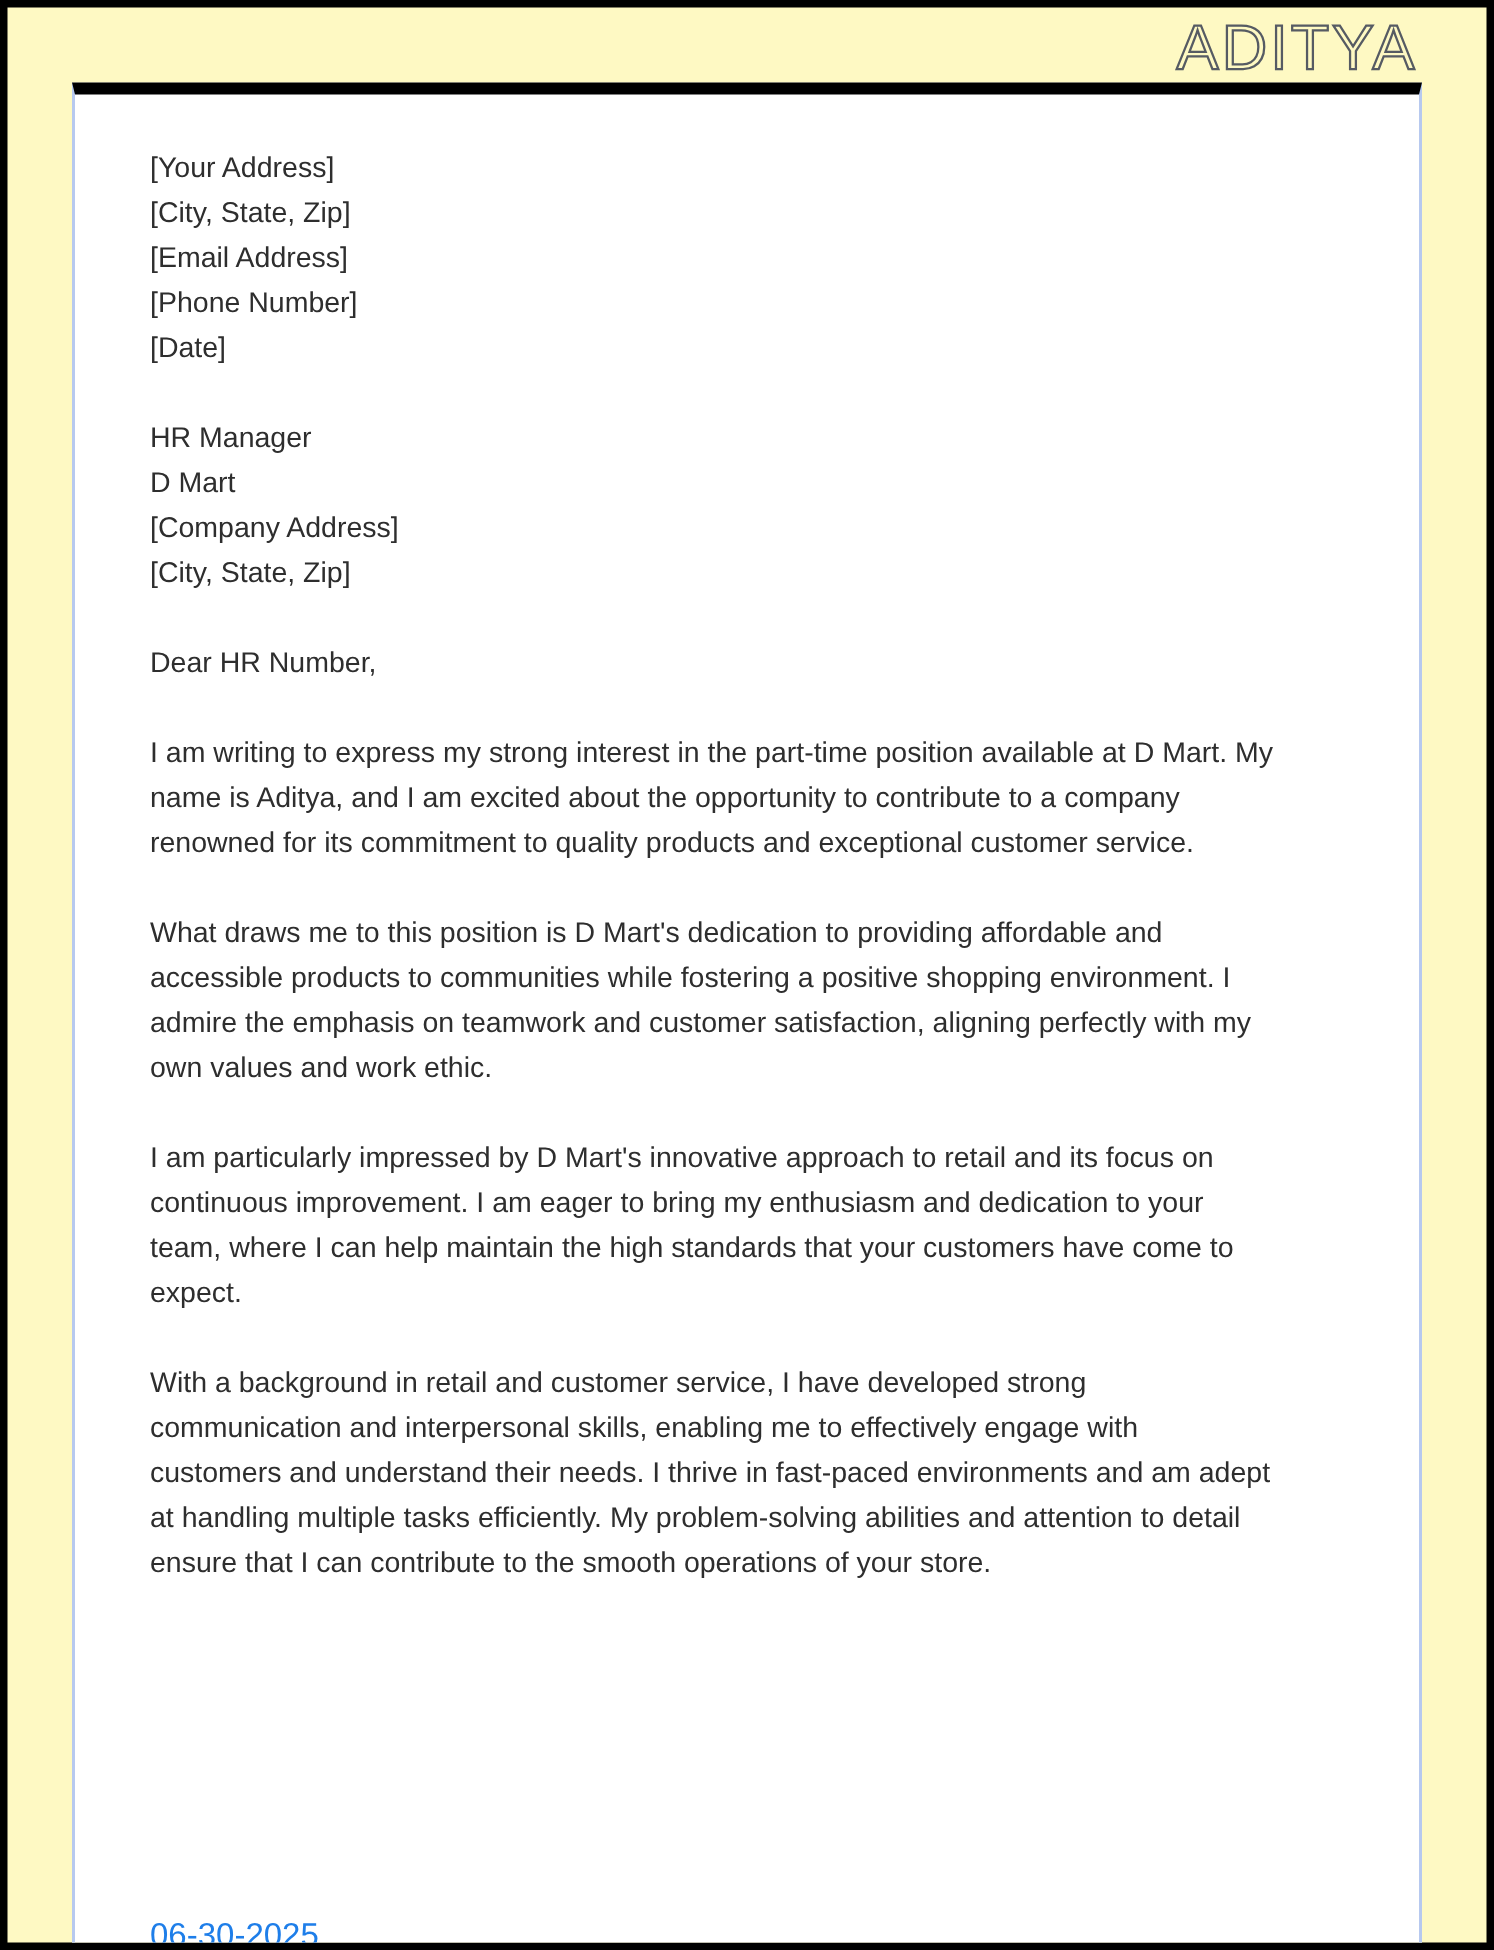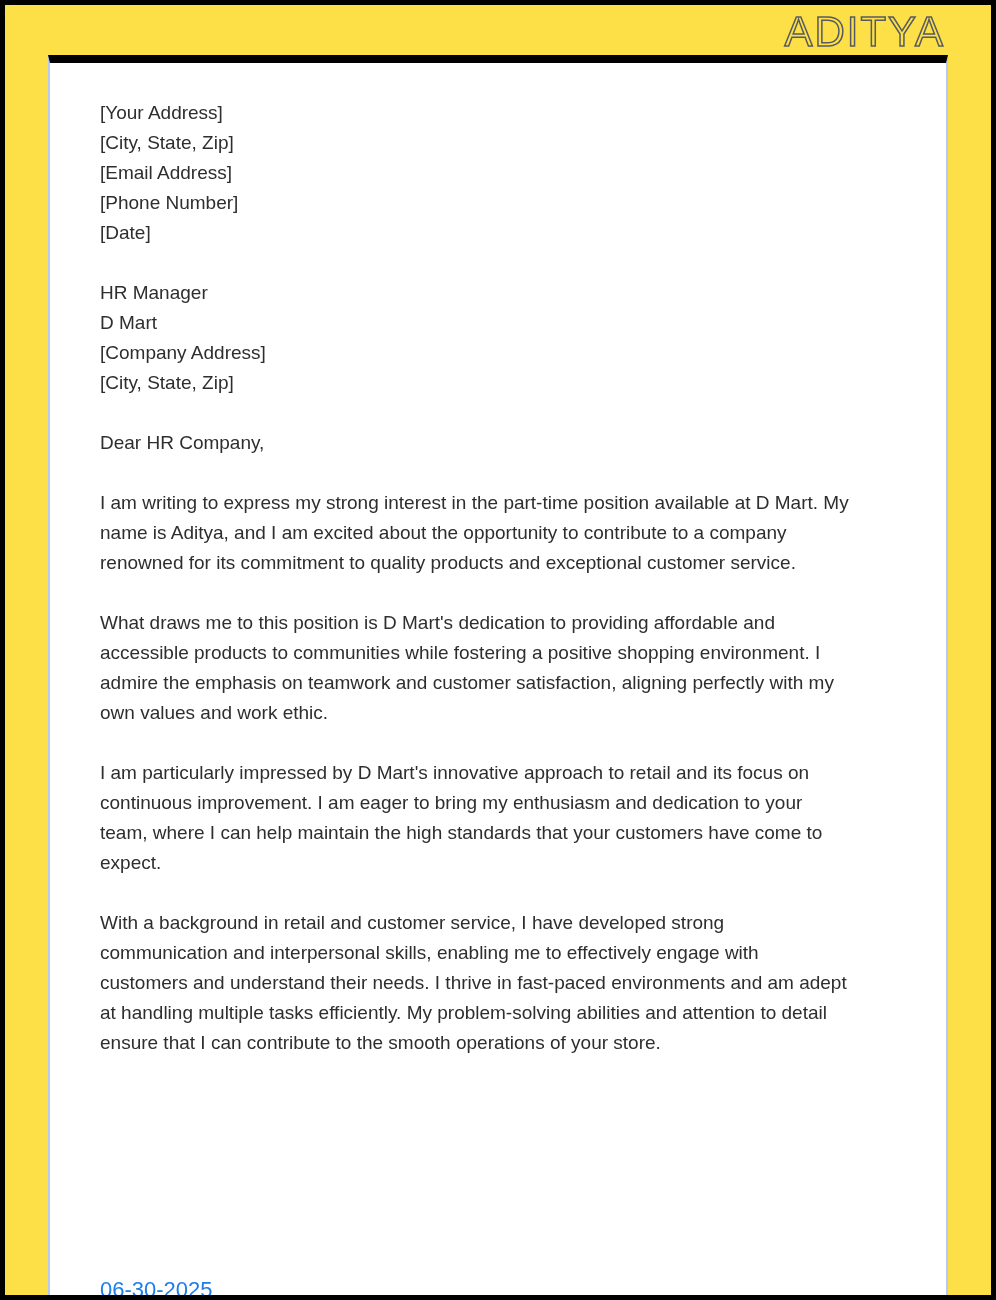--- a/index.html
+++ b/index.html
@@ -4,21 +4,21 @@
 <style>
   html, body { margin: 0; padding: 0; }
   body {
     font-family: "Liberation Sans", sans-serif;
     width: 996px; height: 1300px;
   }
   .frame {
     position: relative;
     box-sizing: border-box;
     width: 996px; height: 1300px;
-    background: #fde047;
+    background: #fef9c3;
     border: 5px solid #000000;
     overflow: hidden;
   }
   
   .brand {
     position: absolute;
     top: 2px; right: 46px;
     height: 50px; line-height: 50px;
     font-size: 42px;
     font-weight: 400;
@@ -87,21 +87,21 @@
 [City, State, Zip]
 [Email Address]
 [Phone Number]
 [Date]</div>
 
       <div class="block">HR Manager
 D Mart
 [Company Address]
 [City, State, Zip]</div>
 
-      <div class="block">Dear HR Company,</div>
+      <div class="block">Dear HR Number,</div>
 
       <div class="block">I am writing to express my strong interest in the part-time position available at D Mart. My
 name is Aditya, and I am excited about the opportunity to contribute to a company
 renowned for its commitment to quality products and exceptional customer service.</div>
 
       <div class="block">What draws me to this position is D Mart's dedication to providing affordable and
 accessible products to communities while fostering a positive shopping environment. I
 admire the emphasis on teamwork and customer satisfaction, aligning perfectly with my
 own values and work ethic.</div>
 

